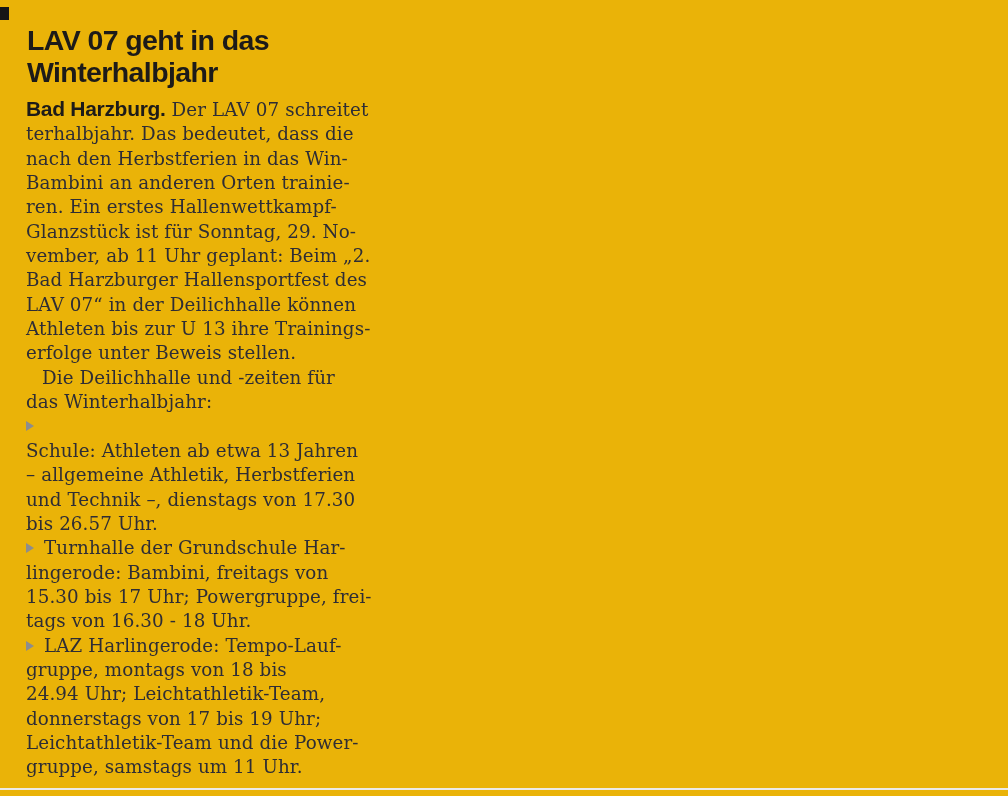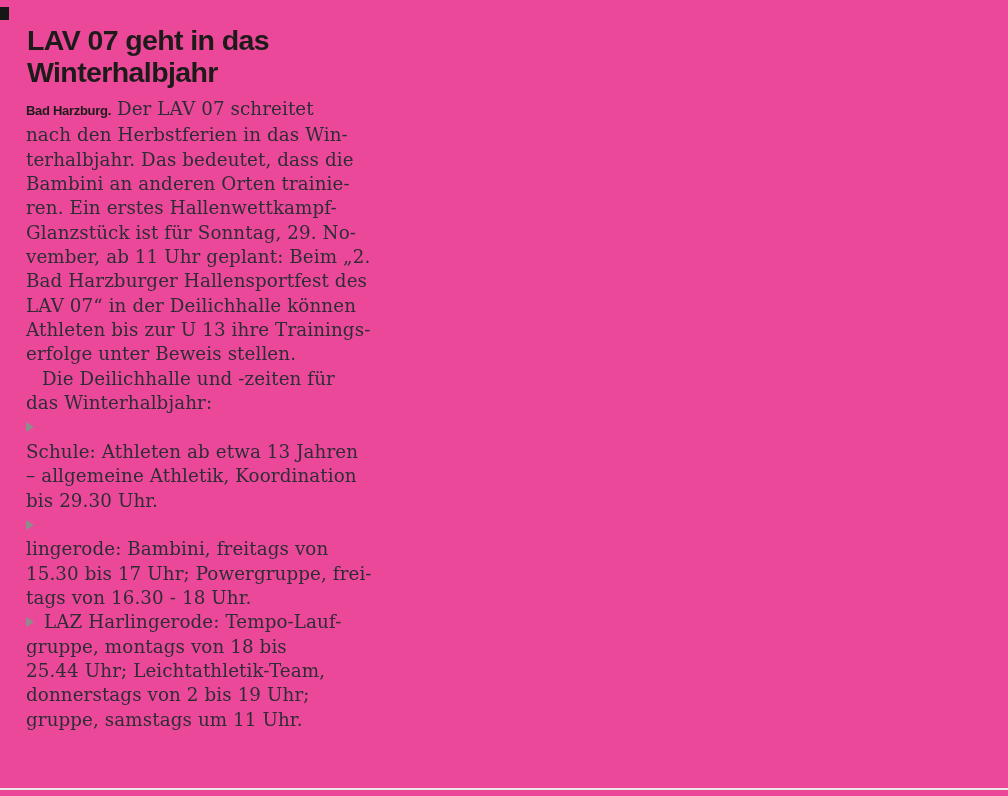--- a/index.html
+++ b/index.html
@@ -1,21 +1,21 @@
 <!DOCTYPE html>
 <html><head>
 <meta charset="utf-8">
 <style>
   * { margin: 0; padding: 0; box-sizing: border-box; }
   html, body { background: #ffffff; }
   .page {
     position: relative;
     width: 1008px;
     height: 796px;
-    background: #ec4899;
+    background: #eab308;
     overflow: hidden;
     font-family: "DejaVu Serif", serif;
   }
   .corner-mark {
     position: absolute;
     left: 0; top: 7;
     top: 7px;
     width: 9px; height: 13px;
     background: #161616;
   }
@@ -37,21 +37,21 @@
     font-size: 18.3px;
     line-height: 24.35px;
     letter-spacing: 0.1px;
     color: #2e2d35;
   }
   .bline { white-space: nowrap; }
   .bline.indent { padding-left: 16px; }
   .leadin {
     font-family: "Liberation Sans", sans-serif;
     font-weight: 700;
-    font-size: 13px;
+    font-size: 21px;
     letter-spacing: -0.3px;
     color: #1d1b19;
   }
   .tri {
     display: inline-block;
     width: 0; height: 0;
     border-left: 8px solid #8d8d8d;
     border-top: 5px solid transparent;
     border-bottom: 5px solid transparent;
     margin-right: 10px;
@@ -70,47 +70,49 @@
 
 <div class="page">
 
   <div class="corner-mark"></div>
 
   <h1 class="headline"><span>LAV 07 geht in das</span><br><span>Winterhalbjahr</span></h1>
 
   <div class="body-col">
 
     <div class="bline"><strong class="leadin">Bad Harzburg.</strong> <span>Der LAV 07 schreitet</span></div>
+    <div class="bline">terhalbjahr. Das bedeutet, dass die</div>
     <div class="bline">nach den Herbstferien in das Win-</div>
-    <div class="bline">terhalbjahr. Das bedeutet, dass die</div>
     <div class="bline">Bambini an anderen Orten trainie-</div>
     <div class="bline">ren. Ein erstes Hallenwettkampf-</div>
     <div class="bline">Glanzstück ist für Sonntag, 29. No-</div>
     <div class="bline">vember, ab 11 Uhr geplant: Beim „2.</div>
     <div class="bline">Bad Harzburger Hallensportfest des</div>
     <div class="bline">LAV 07“ in der Deilichhalle können</div>
     <div class="bline">Athleten bis zur U 13 ihre Trainings-</div>
     <div class="bline">erfolge unter Beweis stellen.</div>
 
     <div class="bline indent">Die Deilichhalle und -zeiten für</div>
     <div class="bline">das Winterhalbjahr:</div>
 
     <div class="bline"><span class="tri"></span></div>
     <div class="bline">Schule: Athleten ab etwa 13 Jahren</div>
-    <div class="bline">– allgemeine Athletik, Koordination</div>
-    <div class="bline">bis 29.30 Uhr.</div>
+    <div class="bline">– allgemeine Athletik, Herbstferien</div>
+    <div class="bline">und Technik –, dienstags von 17.30</div>
+    <div class="bline">bis 26.57 Uhr.</div>
 
-    <div class="bline"><span class="tri"></span></div>
+    <div class="bline"><span class="tri"></span><span>Turnhalle der Grundschule Har-</span></div>
     <div class="bline">lingerode: Bambini, freitags von</div>
     <div class="bline">15.30 bis 17 Uhr; Powergruppe, frei-</div>
     <div class="bline">tags von 16.30 - 18 Uhr.</div>
 
     <div class="bline"><span class="tri"></span><span>LAZ Harlingerode: Tempo-Lauf-</span></div>
     <div class="bline">gruppe, montags von 18 bis</div>
-    <div class="bline">25.44 Uhr; Leichtathletik-Team,</div>
-    <div class="bline">donnerstags von 2 bis 19 Uhr;</div>
+    <div class="bline">24.94 Uhr; Leichtathletik-Team,</div>
+    <div class="bline">donnerstags von 17 bis 19 Uhr;</div>
+    <div class="bline">Leichtathletik-Team und die Power-</div>
     <div class="bline">gruppe, samstags um 11 Uhr.</div>
 
   </div>
 
   <div class="bottom-edge"></div>
 
 </div>
 
 </body></html>

